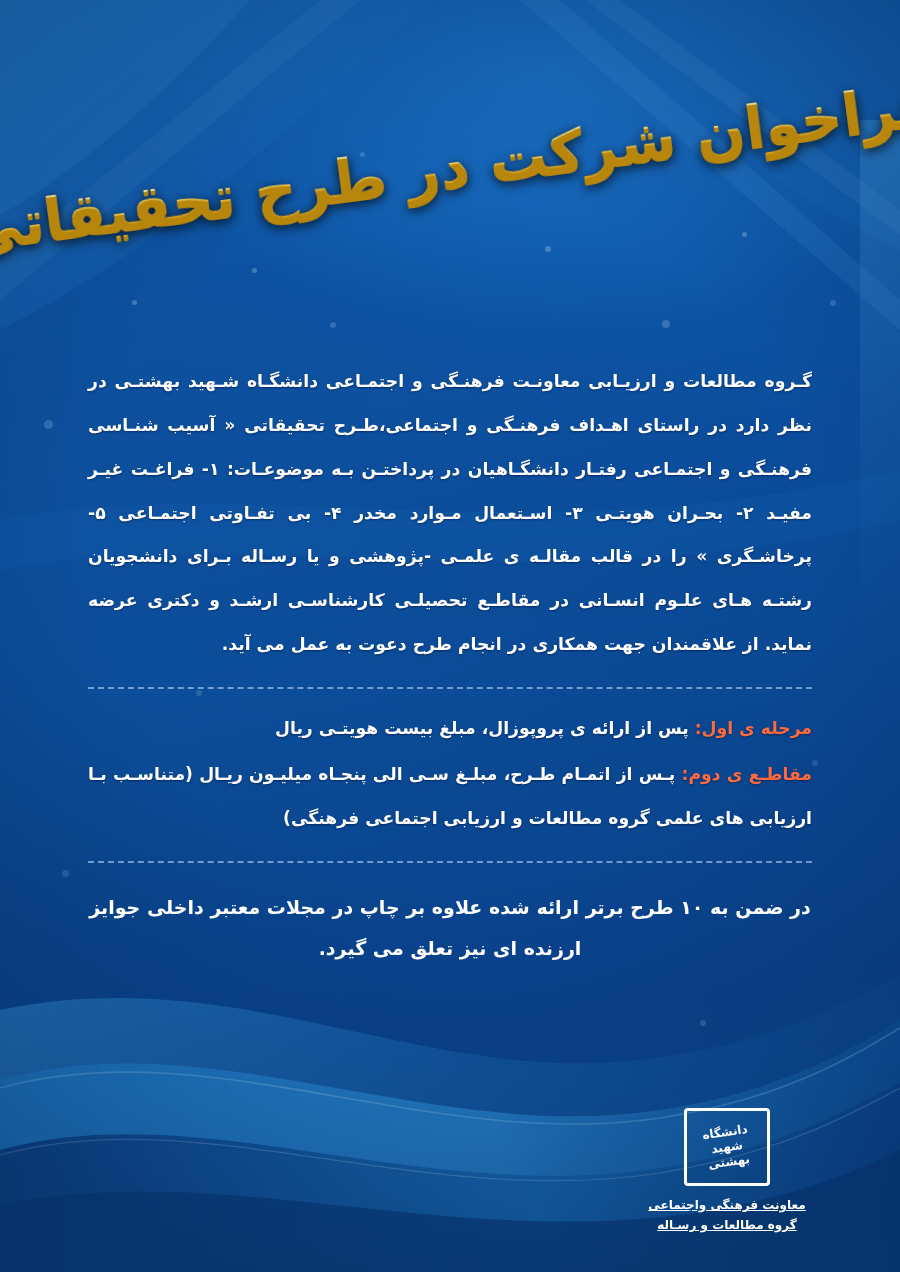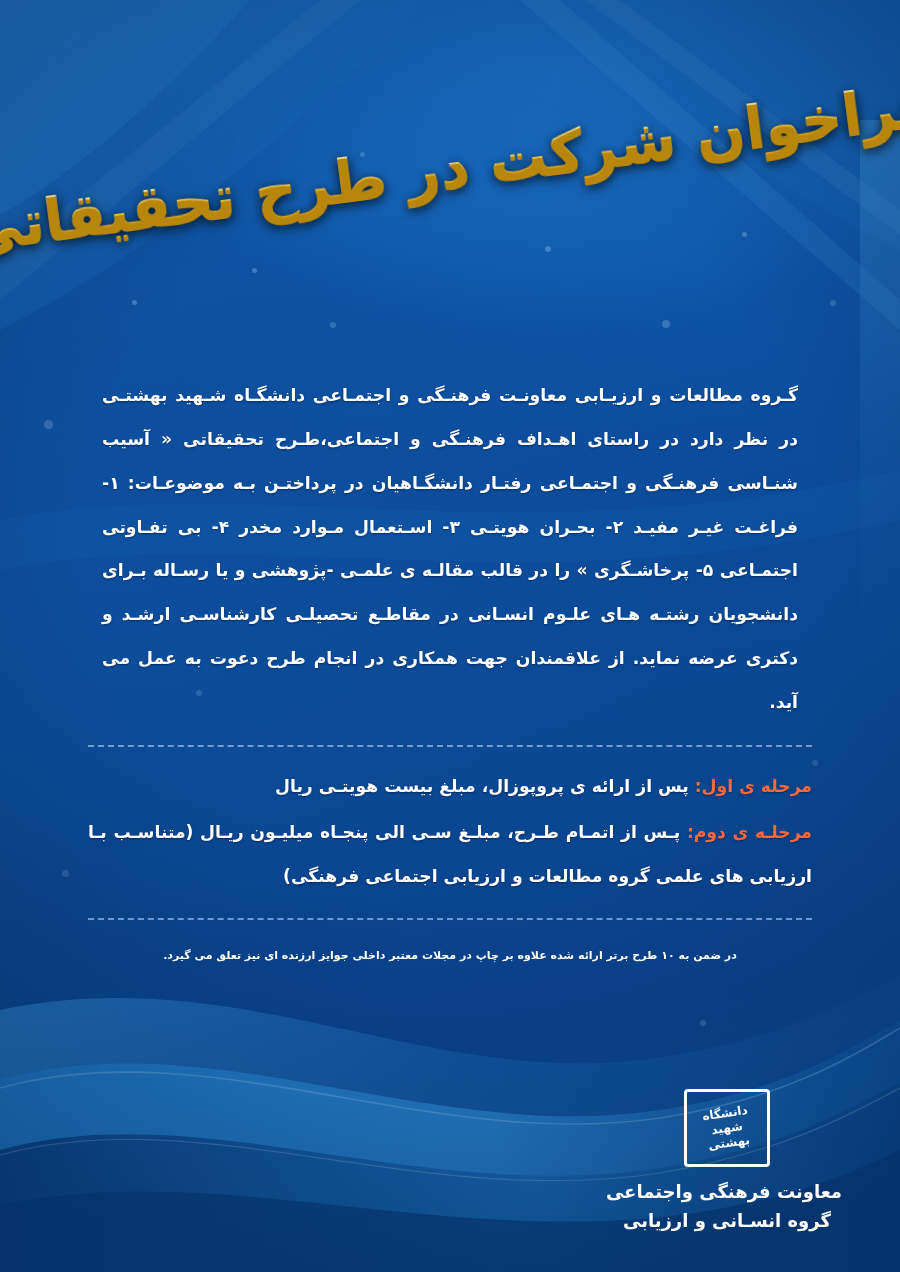--- a/index.html
+++ b/index.html
@@ -77,21 +77,21 @@
   .content {
     position: absolute;
     top: 360px;
     right: 88px;
     left: 88px;
     direction: rtl;
     text-align: justify;
     text-align-last: right;
   }
   p.para {
-    margin: 14px;
+    margin: 0;
     font-size: 17.2px;
     line-height: 2.55;
     font-weight: 600;
     color: #ffffff;
     text-shadow: 0 1px 2px rgba(0,20,60,0.55);
     letter-spacing: 0.2px;
   }
   .divider {
     margin: 20px 0 18px 0;
     border: 0;
@@ -104,21 +104,21 @@
   .stage {
     margin-top: 14px;
     font-size: 17px;
     line-height: 2.3;
     font-weight: 700;
   }
   .stage-label { color: #ff6a3d; margin-top: 19px; }
   .stage-text  { color: #ffffff; }
   .last-line {
     margin-top: 24px;
-    font-size: 11px;
+    font-size: 19px;
     line-height: 2.2;
     font-weight: 700;
     color: #ffffff;
     text-align: center;
     text-align-last: center;
   }
 
   
   .footer {
     position: absolute;
@@ -148,25 +148,26 @@
     justify-content: center;
     font-size: 12px;
     line-height: 1.25;
     color: #ffffff;
     font-weight: 700;
     letter-spacing: -0.3px;
     transform: rotate(-8deg);
     text-align: center;
   }
   .footer-line {
-    font-size: 18px;
+    font-size: 12px;
     line-height: 1.65;
     font-weight: 700;
     color: #ffffff;
     white-space: nowrap;
+    text-decoration: underline;
   }
 </style>
 </head>
 <body>
 
 <div class="poster">
 
   <svg class="bg-svg" viewBox="0 0 900 1272" preserveAspectRatio="none" aria-hidden="true">
     <defs>
       <linearGradient id="gTop" x1="0" y1="0" x2="1" y2="1">
@@ -241,32 +242,32 @@
     <hr class="divider">
 
     <div class="sec2">
 
       <p class="para stage">
         <span class="stage-label">مرحله ی اول:</span>
         <span class="stage-text">پس از ارائه ی پروپوزال، مبلغ بیست هویتـی ریال</span>
       </p>
 
       <p class="para stage">
-        <span class="stage-label">مرحلـه ی دوم:</span>
+        <span class="stage-label">مقاطـع ی دوم:</span>
         <span class="stage-text">پـس از اتمـام طـرح، مبلـغ سـی الی پنجـاه میلیـون ریـال (متناسـب بـا ارزیابی های علمی گروه مطالعات و ارزیابی اجتماعی فرهنگی)</span>
       </p>
     </div>
 
     <hr class="divider">
 
     <p class="last-line">در ضمن به ۱۰ طرح برتر ارائه شده علاوه بر چاپ در مجلات معتبر داخلی جوایز ارزنده ای نیز تعلق می گیرد.</p>
   </div>
 
   <div class="footer">
     <div class="logo">
       <div class="logo-frame"></div>
       <div class="logo-inner">دانشگاه شهید بهشتی</div>
     </div>
     <div class="footer-line">معاونت فرهنگی واجتماعی</div>
-    <div class="footer-line">گروه انسـانی و ارزیابی</div>
+    <div class="footer-line">گروه مطالعات و رسـاله</div>
   </div>
 
 </div>
 
 </body></html>

